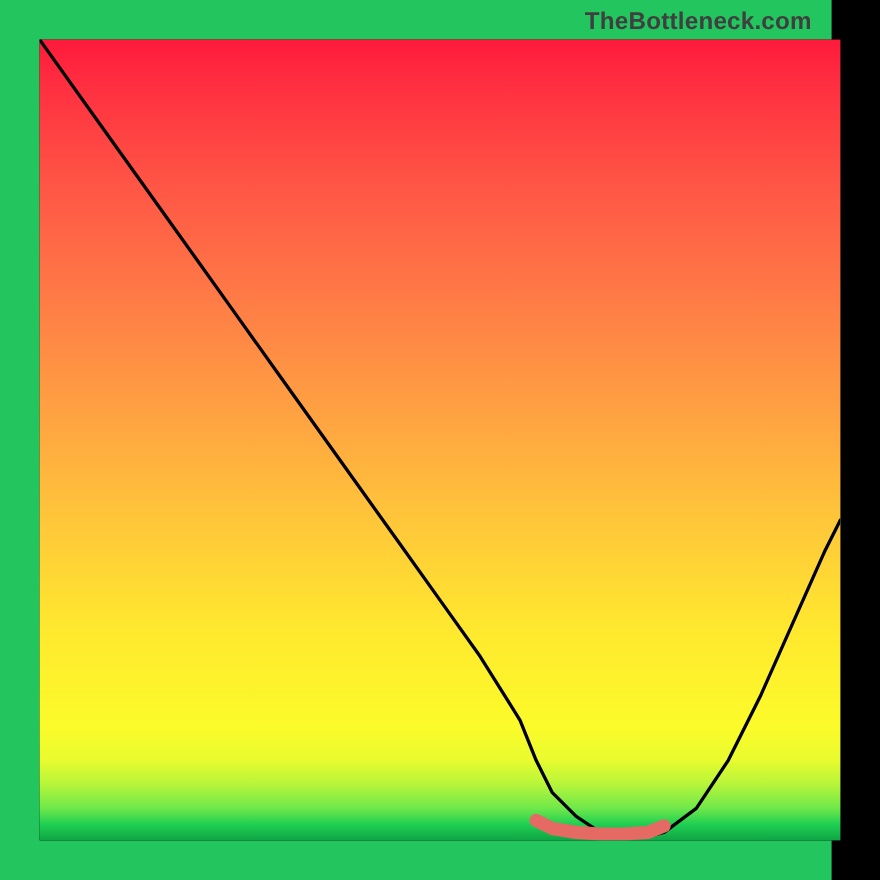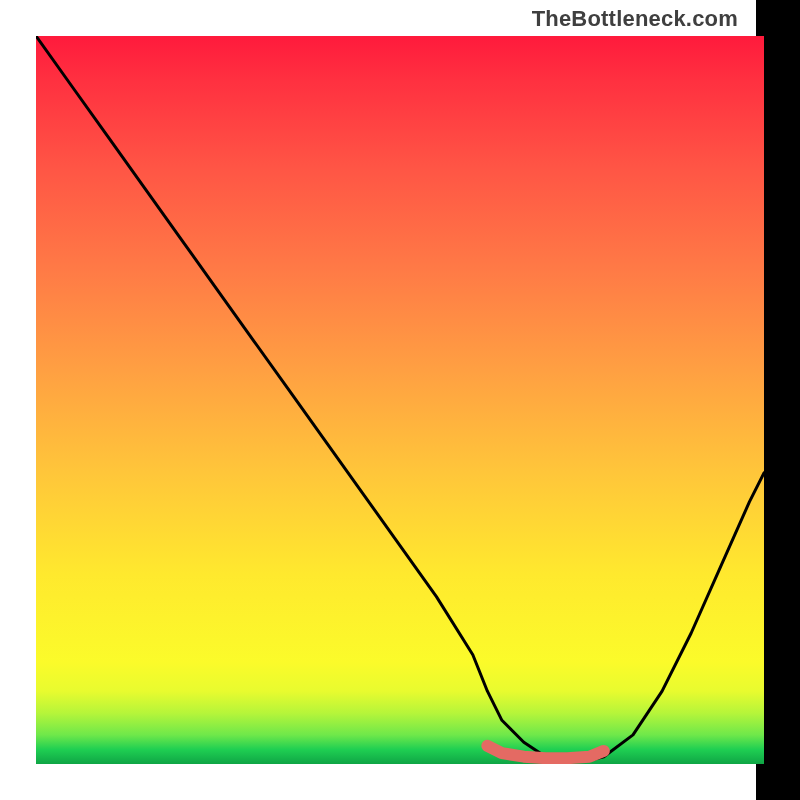--- a/index.html
+++ b/index.html
@@ -8,21 +8,21 @@
     width: 800px;
     height: 800px;
     background: #000;
     overflow: hidden;
     font-family: Arial, Helvetica, sans-serif;
   }
   .frame {
     position: relative;
     width: 756px;
     height: 800px;
-    background: #ffffff;
+    background: #22c55e;
   }
   .watermark {
     position: absolute;
     top: 6px;
     right: 18px;
     font-size: 22px;
     color: #3f3f3f;
     font-weight: 600;
     letter-spacing: 0.2px;
     user-select: none;

